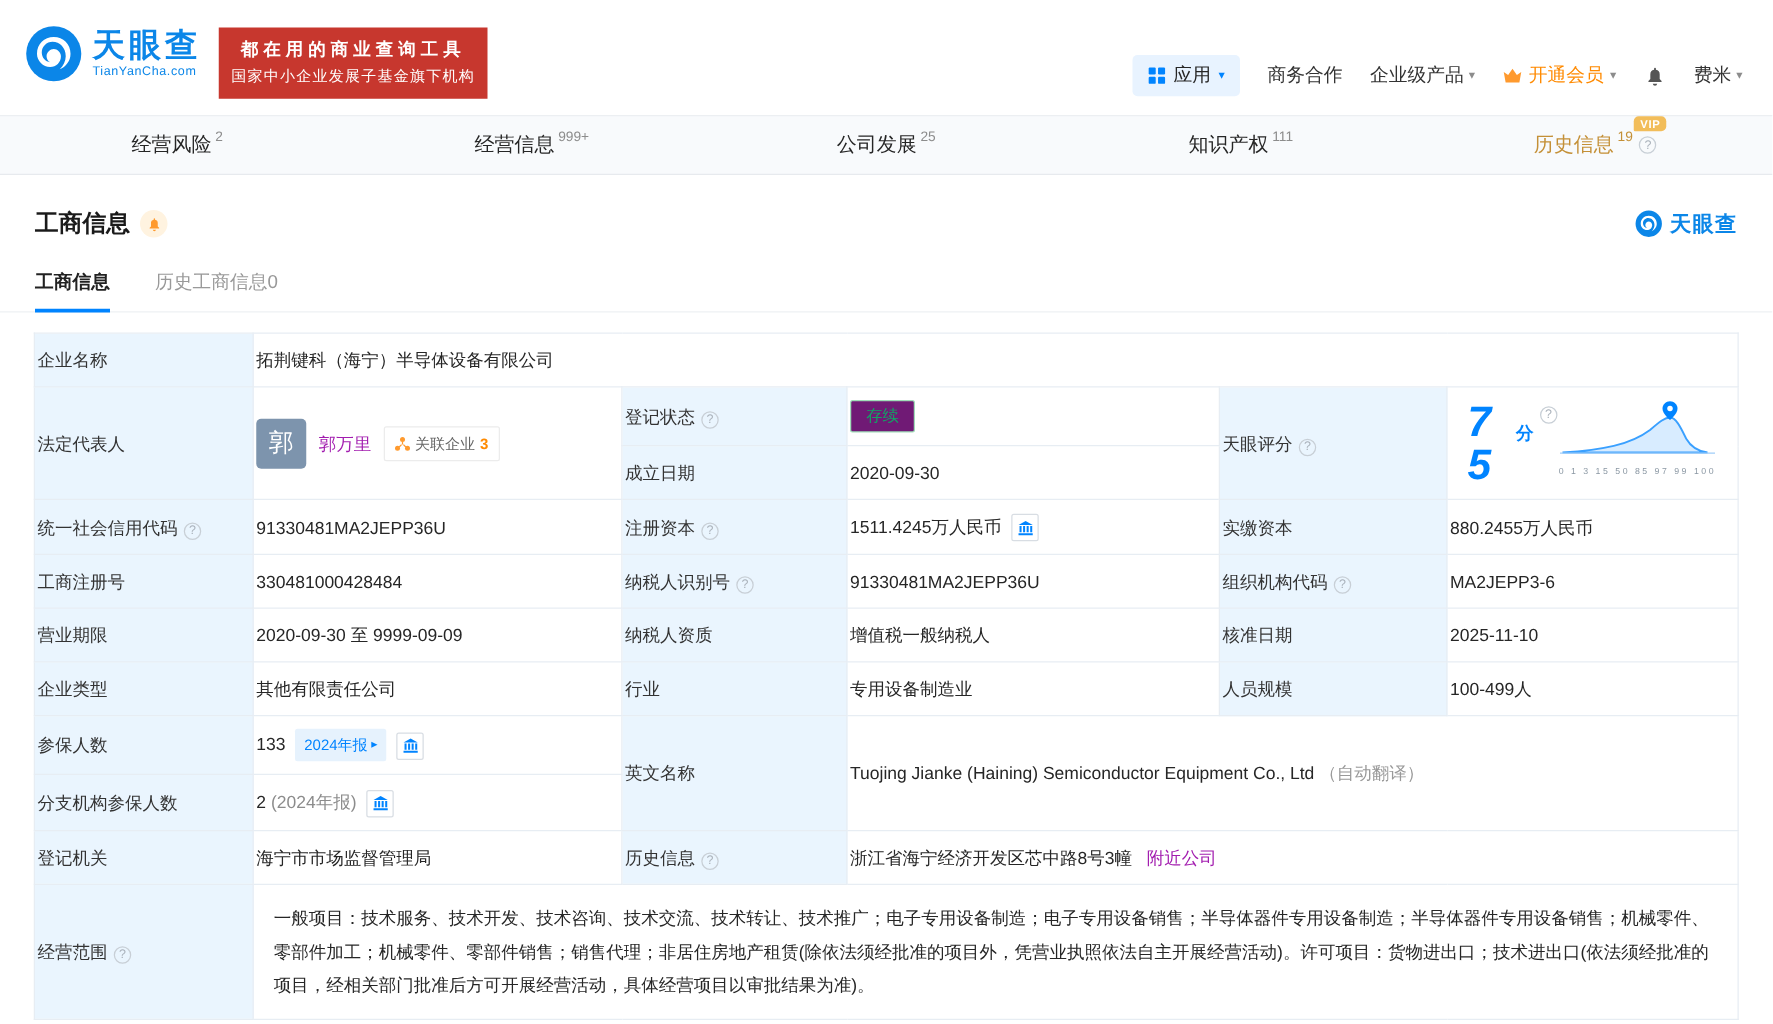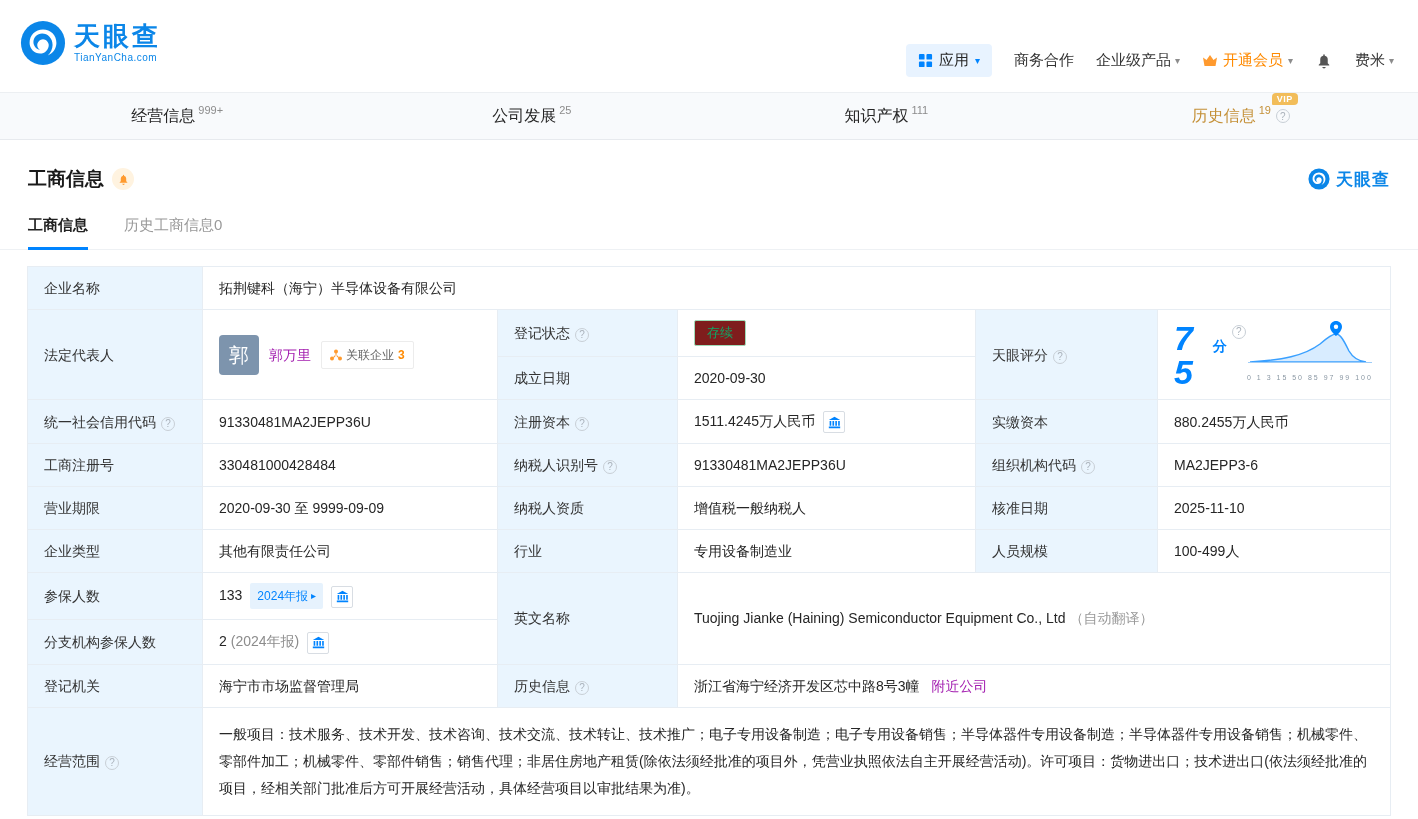--- a/index.html
+++ b/index.html
@@ -70,31 +70,31 @@
   .snapshot-btn { display:inline-flex; align-items:center; gap:6px; border:1px solid #5caeff; color:#0084ff;
                   background:#fff; border-radius:16px; padding:6px 14px; font-size:13px; cursor:pointer;
                   font-family:inherit; }
   .snapshot-btn .arrow { color:#0084ff; font-size:14px; }
   .export-btn { display:inline-flex; align-items:center; gap:6px; border:1px solid #dfe3e8; color:#333;
                 background:#fff; border-radius:4px; padding:6px 14px; font-size:13px; cursor:pointer;
                 font-family:inherit; }
 
   
   .info-table { width:calc(100% - 54px); margin:16px 27px 24px; border-collapse:collapse; table-layout:fixed; }
-  .info-table td { border:1px solid #e7edf3; padding:10px 16px; font-size:14px; vertical-align:middle;
+  .info-table td { border:1px solid #e7edf3; padding:10px 2px; font-size:14px; vertical-align:middle;
                    line-height:22px; word-break:break-all; color:#262626; }
   .info-table td.label { background:#eaf5fe; color:#333; }
   .link { color:#a21caf; text-decoration:none; cursor:pointer; }
   .rep { display:flex; align-items:center; gap:10px; }
   .avatar { width:40px; height:40px; border-radius:4px; background:#7d94ad; color:#fff; font-size:20px;
             display:flex; align-items:center; justify-content:center; cursor:pointer; flex:none; }
   .rel-badge { display:inline-flex; align-items:center; gap:4px; border:1px solid #ececec; border-radius:2px;
                padding:2px 8px; font-size:12px; color:#666; cursor:pointer; background:#fff; }
   .rel-badge b { color:#ff8a00; font-weight:bold; }
-  .status-badge { display:inline-block; background:#7f1d1d; border:1px solid #9fdcb8; color:#12a364;
+  .status-badge { display:inline-block; background:#701a75; border:1px solid #9fdcb8; color:#12a364;
                   padding:1px 12px; border-radius:2px; font-size:13px; }
   .score-cell { padding:6px 16px !important; }
   .score-flex { display:flex; align-items:center; justify-content:flex-start; }
   .score-left { display:flex; align-items:flex-start; }
   .score-num { color:#0084ff; font-size:34px; font-weight:bold; font-style:italic; line-height:1; }
   .score-unit { color:#0084ff; font-size:14px; font-weight:bold; margin:14px 0 0 2px; }
   .score-left .help { margin-top:4px; }
   .score-chart { width:130px; }
   .axis { font-size:7px; color:#8a97a3; letter-spacing:2px; white-space:nowrap; margin-top:1px; text-align:center; }
   .report-pill { display:inline-flex; align-items:center; gap:3px; background:#e6f2fd; color:#0084ff;
@@ -116,20 +116,24 @@
     <svg width="46" height="46" viewBox="0 0 48 48">
       <circle cx="24" cy="24" r="23" fill="#0b86e8"></circle>
       <path d="M24 10c8 0 14 6 14 14 0 6-4 11-9 13 3-3 5-7 5-11 0-7-5-12-11-12-5 0-9 4-9 9 0 4 3 8 7 8-2-1-3-3-3-5 0-3 3-6 6-6s6 3 6 6c0 5-4 9-9 9-6 0-11-5-11-11 0-8 6-14 14-14z" fill="#fff"></path>
     </svg>
     <div class="logo-text">
       <div class="brand">天眼查</div>
       <div class="domain">TianYanCha.com</div>
     </div>
   </div>
 
+  <div class="banner">
+    <div class="l1">都在用的商业查询工具</div>
+    <div class="l2">国家中小企业发展子基金旗下机构</div>
+  </div>
 
 
   <div class="top-right">
     <div class="apps-btn">
       <svg width="15" height="15" viewBox="0 0 16 16" fill="#0084ff">
         <rect x="1" y="1" width="6" height="6" rx="1"></rect>
           <rect x="9" y="1" width="6" height="6" rx="1"></rect>
         <rect x="1" y="9" width="6" height="6" rx="1"></rect>
           <rect x="9" y="9" width="6" height="6" rx="1"></rect>
       </svg>
@@ -152,20 +156,26 @@
       <path d="M12 22a2.5 2.5 0 002.4-2h-4.8a2.5 2.5 0 002.4 2zm7-5l-2-2v-5a5 5 0 00-4-4.9V4a1 1 0 10-2 0v1.1a5 5 0 00-4 4.9v5l-2 2v1h14z"></path>
     </svg>
     <span class="nav-link">
       <span>费米</span>
       <span class="caret">▾</span>
     </span>
   </div>
 </div>
 
 <div class="nav-tabs">
+  <div class="nav-tab">
+    <span class="tab-inner">
+      <span>经营风险</span>
+      <span class="count">2</span>
+    </span>
+  </div>
   <div class="nav-tab">
     <span class="tab-inner">
       <span>经营信息</span>
       <span class="count">999+</span>
     </span>
   </div>
   <div class="nav-tab">
     <span class="tab-inner">
       <span>公司发展</span>
       <span class="count">25</span>

